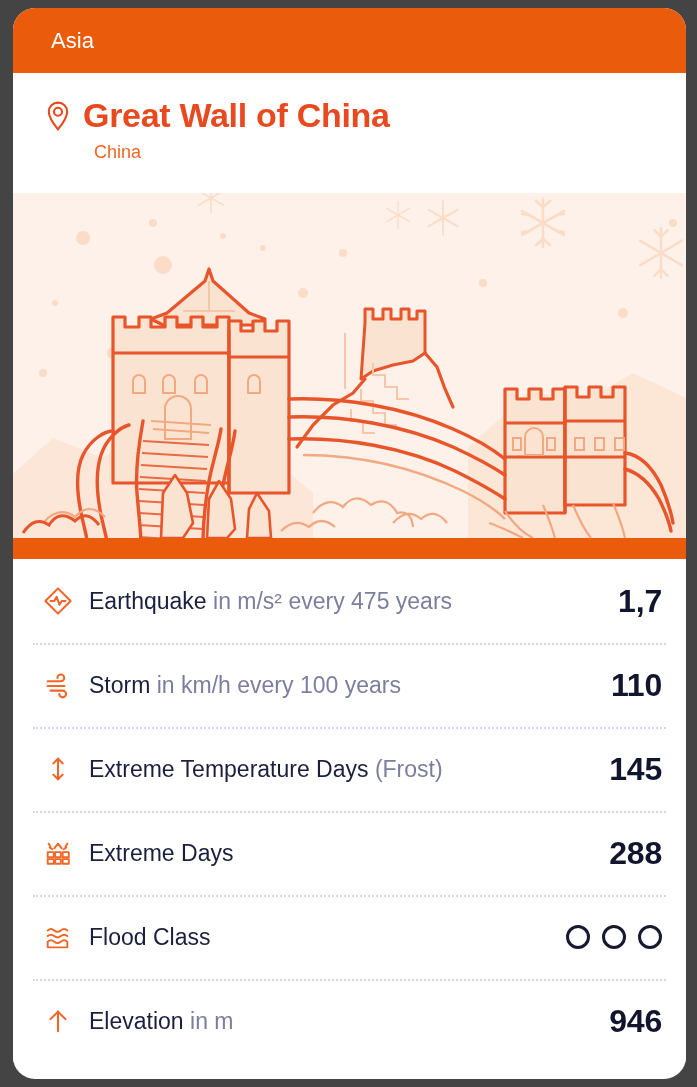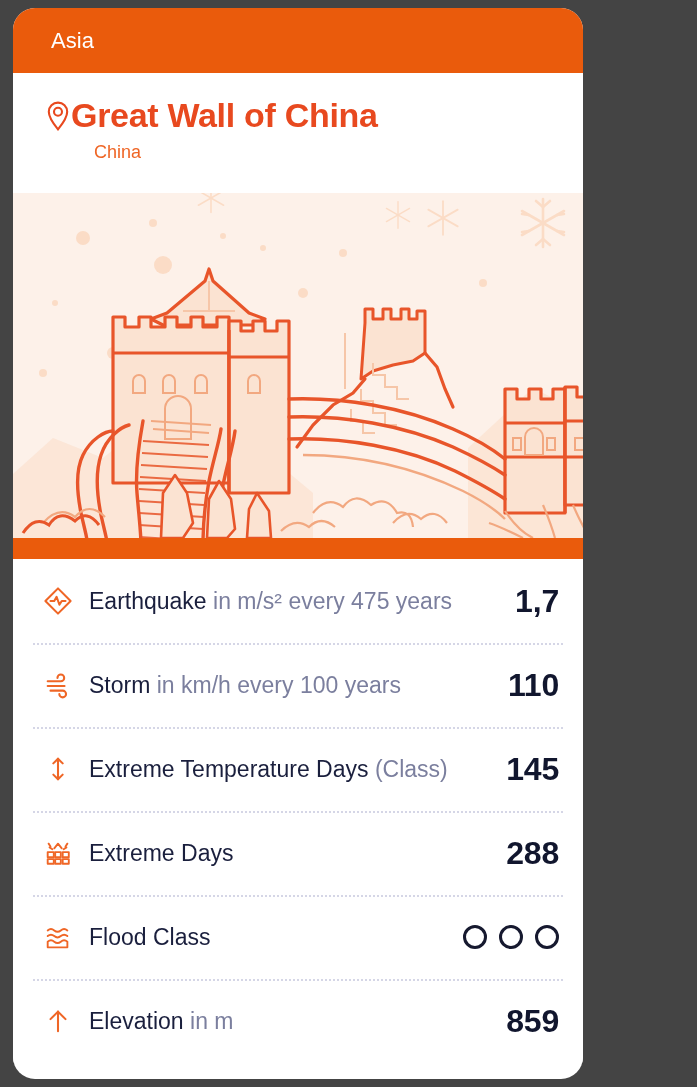--- a/index.html
+++ b/index.html
@@ -19,21 +19,21 @@
     width: 697px;
     height: 1087px;
     background: #444444;
     box-sizing: border-box;
   }
 
   .card {
     position: absolute;
     left: 13px;
     top: 8px;
-    width: 570px;
+    width: 673px;
     height: 1071px;
     background: #ffffff;
     border-radius: 22px;
     overflow: hidden;
     box-sizing: border-box;
   }
 
   
   .region-bar {
     height: 65px;
@@ -52,20 +52,21 @@
   
   .title-block {
     background: #ffffff;
     padding: 22px 0 16px 32px;
     box-sizing: border-box;
     height: 120px;
   }
   .title-row {
     display: flex;
     align-items: flex-start;
+    gap: 12px;
   }
   .pin-icon {
     width: 26px;
     height: 30px;
     flex: 0 0 auto;
     margin-top: 6px;
   }
   .place-title {
     color: #e8491f;
     font-size: 34px;
@@ -412,21 +413,21 @@
       <div class="stat-row">
         <span class="stat-icon">
           <svg viewBox="0 0 32 32" width="30" height="30" aria-hidden="true">
             <g fill="none" stroke="#ef6626" stroke-width="2.2" stroke-linecap="round" stroke-linejoin="round">
               <line x1="16" y1="5" x2="16" y2="27"></line>
               <polyline points="11,10 16,5 21,10"></polyline>
               <polyline points="11,22 16,27 21,22"></polyline>
             </g>
           </svg>
         </span>
-        <span class="stat-label"><span>Extreme Temperature Days</span><span class="unit"> <span>(Class)</span></span></span>
+        <span class="stat-label"><span>Extreme Temperature Days</span><span class="unit"> <span>(Frost)</span></span></span>
         <span class="stat-value">145</span>
       </div>
 
       <div class="stat-row">
         <span class="stat-icon">
           <svg viewBox="0 0 32 32" width="30" height="30" aria-hidden="true">
             <g fill="none" stroke="#ef6626" stroke-width="2" stroke-linecap="round" stroke-linejoin="round">
               <path d="M12 11 L16 6 L20 11"></path>
               <path d="M7 10 L10 12"></path>
                 <path d="M25 10 L22 12"></path>
@@ -466,18 +467,18 @@
       <div class="stat-row">
         <span class="stat-icon">
           <svg viewBox="0 0 32 32" width="30" height="30" aria-hidden="true">
             <g fill="none" stroke="#ef6626" stroke-width="2.2" stroke-linecap="round" stroke-linejoin="round">
               <line x1="16" y1="27" x2="16" y2="6"></line>
               <polyline points="8,14 16,6 24,14"></polyline>
             </g>
           </svg>
         </span>
         <span class="stat-label"><span>Elevation</span><span class="unit"> <span>in m</span></span></span>
-        <span class="stat-value">859</span>
+        <span class="stat-value">946</span>
       </div>
 
     </div>
   </div>
 </div>
 
 </body></html>

